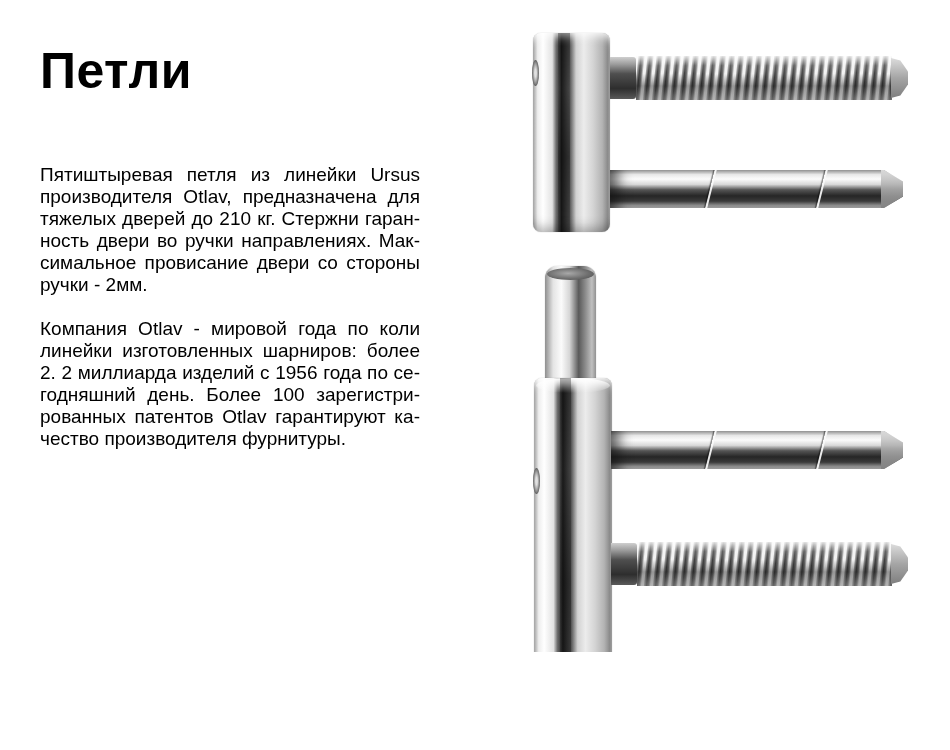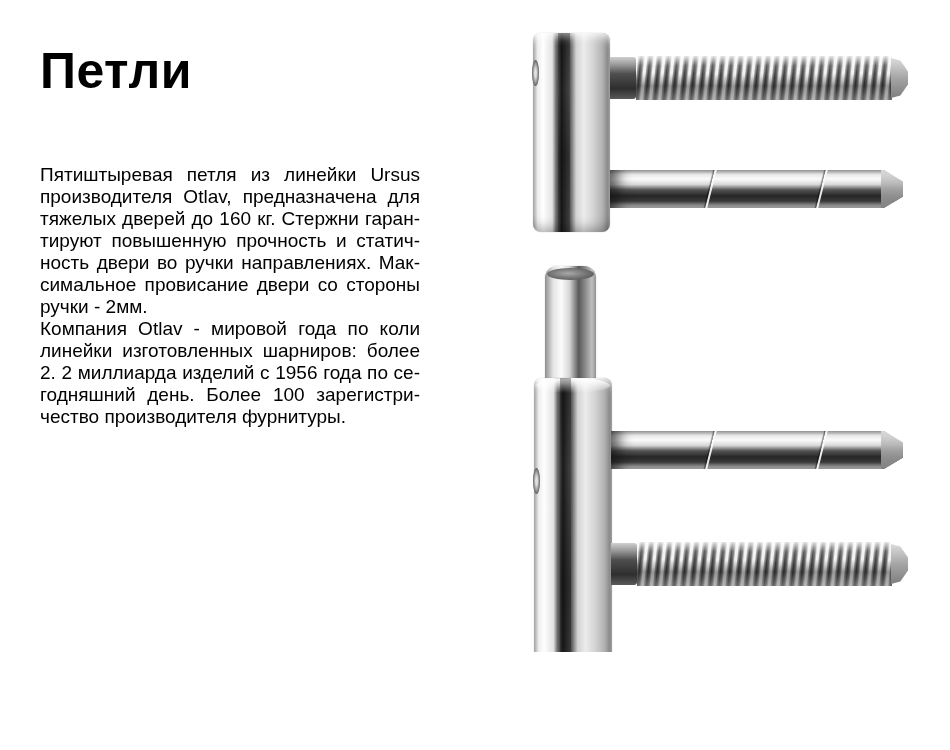--- a/index.html
+++ b/index.html
@@ -168,32 +168,32 @@
 </head>
 <body>
 
 <div class="page">
 
   <h1 class="title">Петли</h1>
 
   <div class="para p1">
     <div class="line">Пятиштыревая петля из линейки Ursus</div>
     <div class="line">производителя Otlav, предназначена для</div>
-    <div class="line">тяжелых дверей до 160 кг. Стержни гаран-</div>
-    <div class="line">тируют повышенную прочность и статич-</div>
+    <div class="line">тяжелых дверей до 210 кг. Стержни гаран-</div>
     <div class="line">ность двери во ручки направлениях. Мак-</div>
     <div class="line">симальное провисание двери со стороны</div>
     <div class="line last">ручки - 2мм.</div>
   </div>
 
   <div class="para p2">
     <div class="line">Компания Otlav - мировой года по коли</div>
     <div class="line">линейки изготовленных шарниров: более</div>
     <div class="line">2. 2 миллиарда изделий с 1956 года по се-</div>
     <div class="line">годняшний день. Более 100 зарегистри-</div>
+    <div class="line">рованных патентов Otlav гарантируют ка-</div>
     <div class="line last">чество производителя фурнитуры.</div>
   </div>
 
   <div class="figure">
 
     <div>
       <div class="barrel ht-barrel">
         <span class="stripe"></span>
         <span class="hole hole-top"></span>
       </div>

